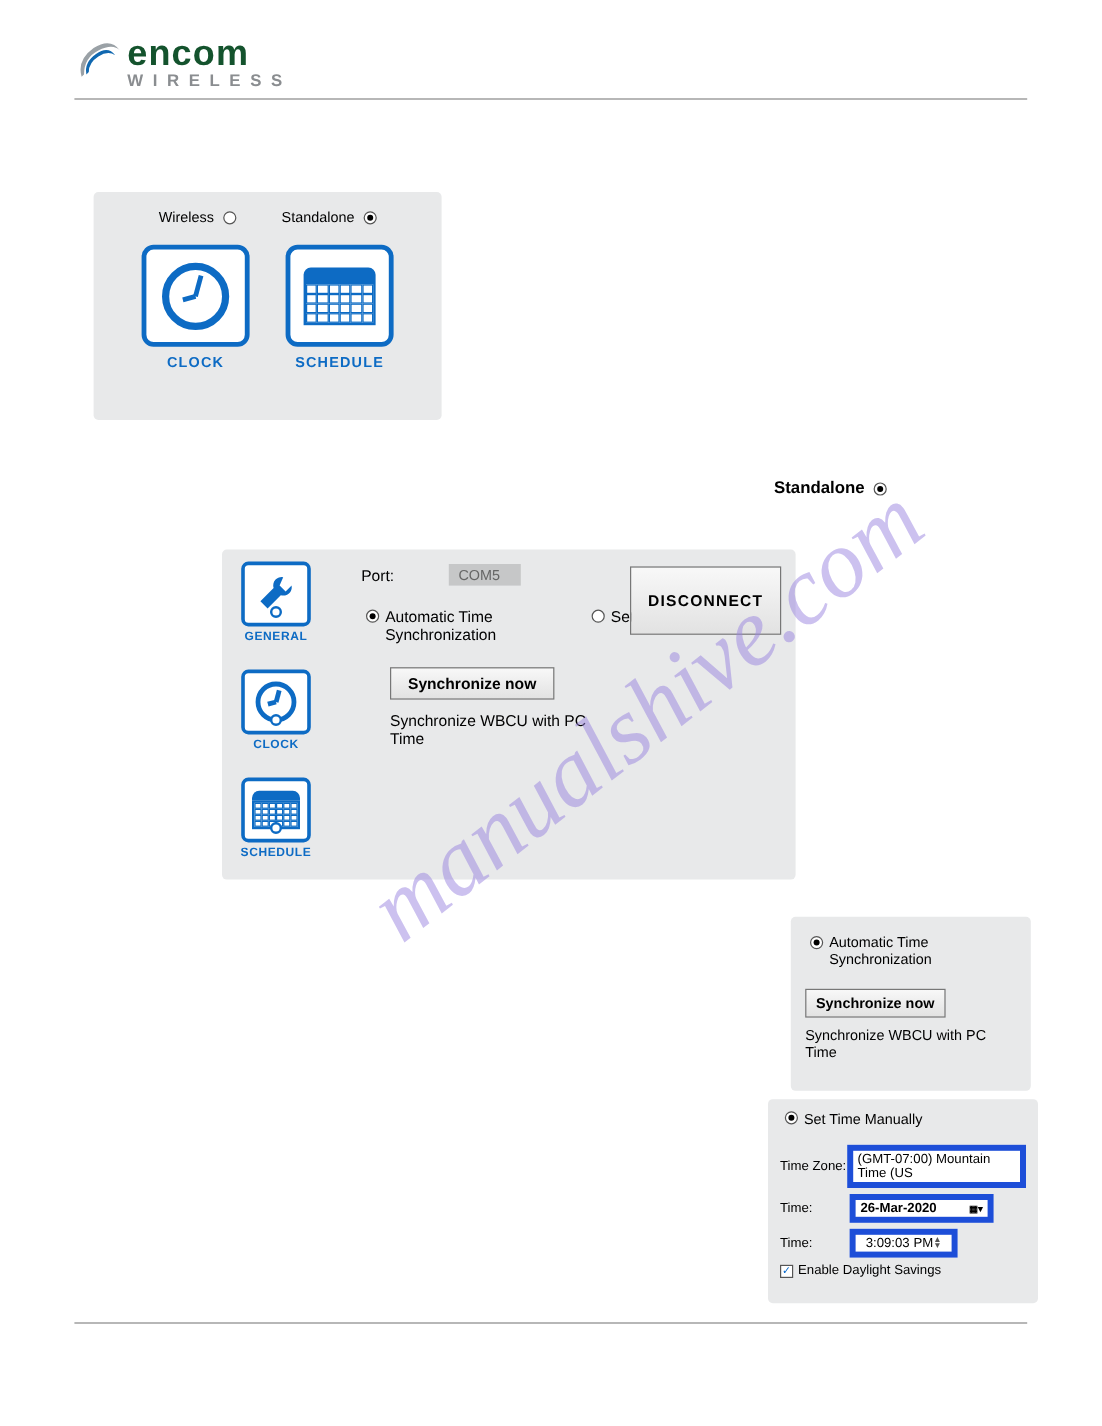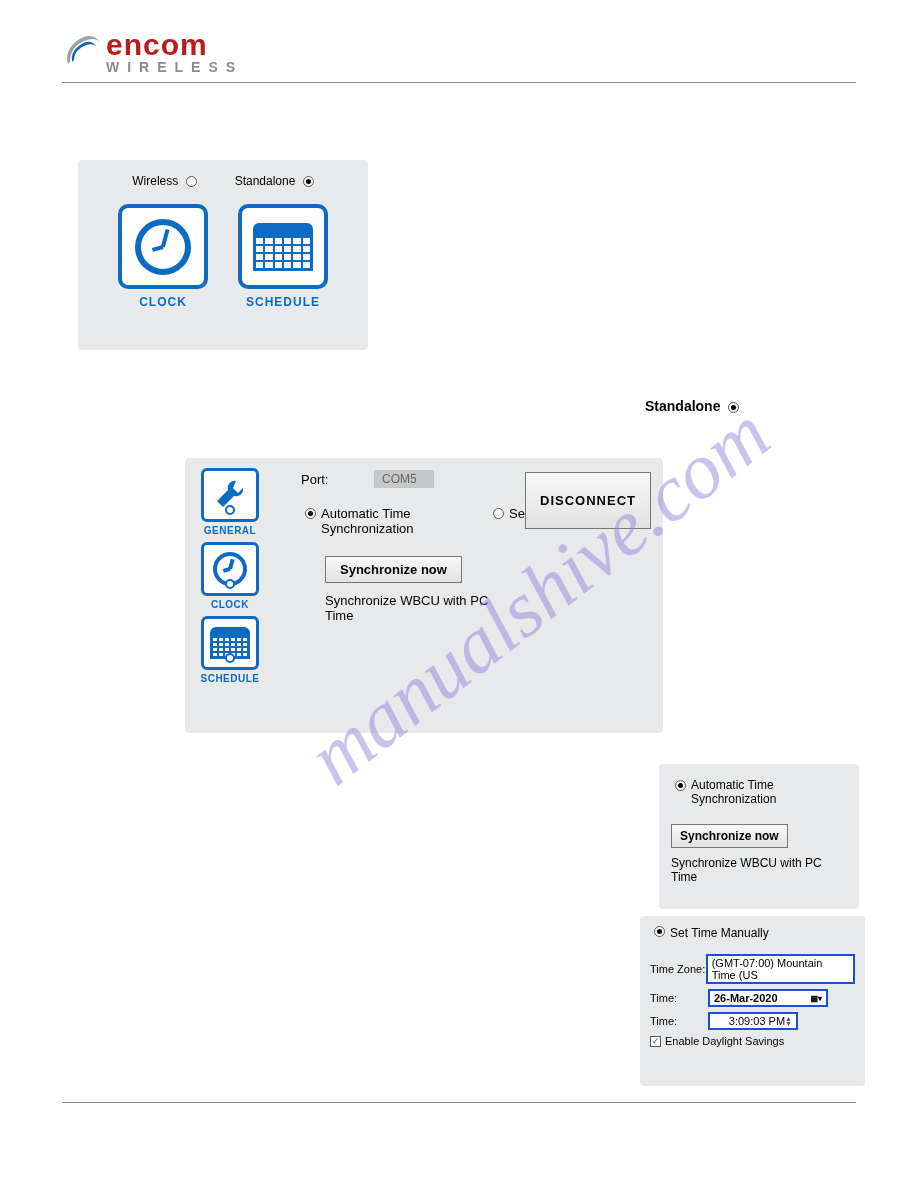--- a/index.html
+++ b/index.html
@@ -31,21 +31,21 @@
   }
   .logo-swoosh {
     width: 40px;
     height: 40px;
     margin-right: 4px;
   }
   .logo-text { line-height: 1; }
   .logo-encom {
     font-size: 30px;
     font-weight: 700;
-    color: #b91c1c;
+    color: #14532d;
     letter-spacing: 1px;
   }
   .logo-wireless {
     font-size: 14px;
     color: #8a8d90;
     letter-spacing: 8px;
     font-weight: 600;
   }
   
   .wm {
@@ -112,21 +112,21 @@
   .cal { width:60px; }
   .cal-top { height:12px; background:#0d6bc4; border-radius:6px 6px 0 0; }
   .cal-grid {
     display:grid; grid-template-columns:repeat(6,1fr); grid-template-rows:repeat(4,1fr);
     height:36px; border:2px solid #0d6bc4;
   }
   .cal-grid div { border:0.5px solid #0d6bc4; }
   
   .standlabel { position:absolute; top:398px; left:645px; font-weight:700; font-size:14px; }
   
-  .side { padding:10px; display:flex; flex-direction:column; gap:6px; width:90px; float:left; }
+  .side { padding:10px; display:flex; flex-direction:column; gap:22px; width:90px; float:left; }
   .side-tile { text-align:center; }
   .side-box {
     width:58px; height:54px; border:3px solid #0d6bc4; border-radius:6px;
     background:#fff; margin:0 auto; display:flex; align-items:center; justify-content:center;
     position:relative;
   }
   .side-label { color:#0d6bc4; font-weight:700; font-size:10px; letter-spacing:0.5px; margin-top:3px; }
   .side-box .dot {
     position:absolute; bottom:4px; left:50%; transform:translateX(-50%);
     width:10px; height:10px; border:2px solid #0d6bc4; border-radius:50%; background:#fff;
@@ -145,26 +145,26 @@
   .radio-opt { display:flex; align-items:flex-start; gap:5px; }
   .sync-area { margin-top:20px; margin-left:24px; }
   .desc { font-size:13px; margin-top:10px; max-width:180px; }
   
   .p3 .inner { padding:14px 12px 4px 12px; }
   
   .p4 .inner { padding:10px; font-size:11px; }
   .formrow { display:flex; align-items:center; margin-bottom:5px; }
   .formrow .fl { width:58px; }
   .sel, .dtin, .timein, .mini {
-    border:2px solid #1d4ed8; background:#fff; font-size:11px; padding:1px 4px;
+    border:5px solid #1d4ed8; background:#fff; font-size:11px; padding:1px 4px;
     font-family:inherit;
   }
   .sel { width:155px; }
   .dtin { width:120px; display:flex; justify-content:space-between; align-items:center;font-weight:bold;}
-  .timein { width:90px; display:flex; justify-content:flex-end; align-items:center;}
+  .timein { width:90px; display:flex; justify-content:center; align-items:center;}
   .spin { font-size:7px; line-height:5px; color:#555;}
   .chk { width:11px; height:11px; border:1px solid #555; background:#fff; display:inline-block; vertical-align:middle; margin-right:4px; color:#0066cc; font-size:9px; line-height:9px; text-align:center;}
   .mini { width:46px; color:#888; display:inline-flex; justify-content:space-between; align-items:center;}
   .ft { position:absolute; left:62px; right:62px; top:1102px; border-top:1px solid #888; }
 </style>
 </head>
 <body>
 
 <div class="page">
 

